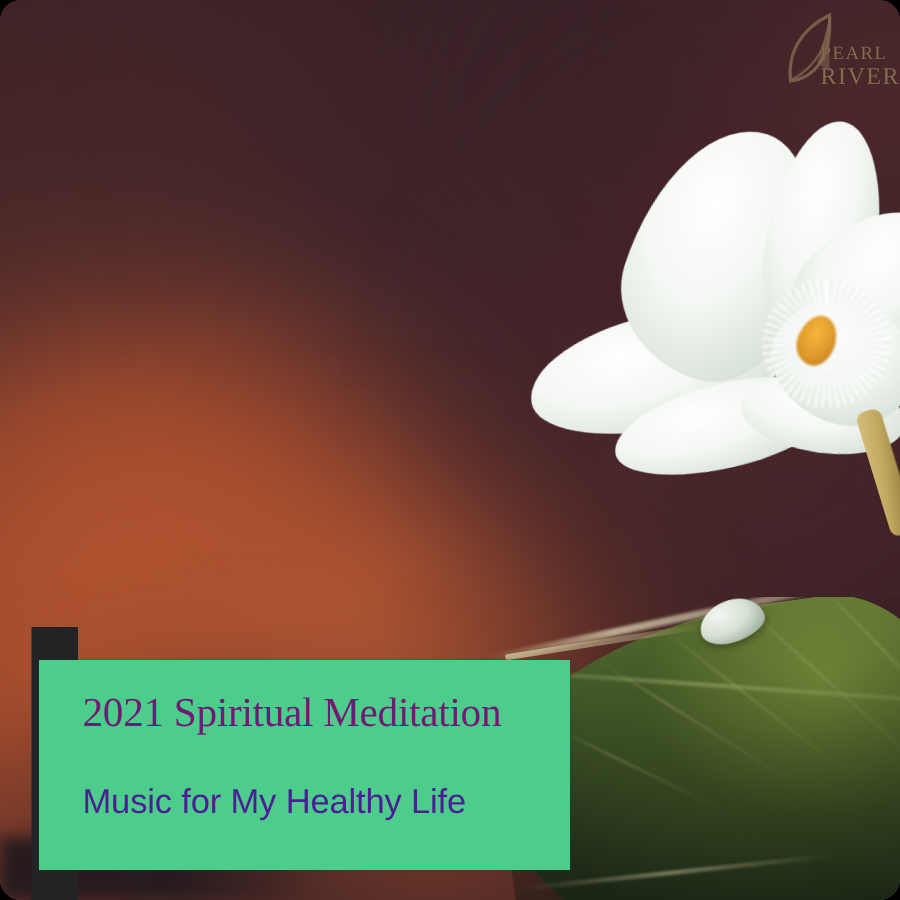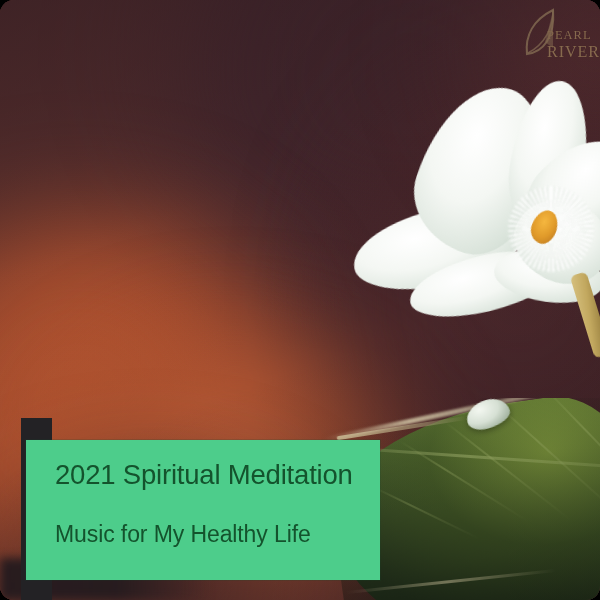--- a/index.html
+++ b/index.html
@@ -208,29 +208,30 @@
   }
   .green-card {
     position: absolute; left: 26px; top: 440px; width: 354px; height: 140px;
     background: #4dcd8b;
     box-shadow: 0 0 0 1px rgba(20,70,46,0.18);
   }
   .card-title {
     position: absolute; left: 29px; top: 19px;
     font-size: 27.5px;
     font-weight: 400;
-    color: #14532d;
+    color: #701a75;
     letter-spacing: -0.2px;
     white-space: nowrap;
+    font-family: Liberation Serif, serif;
   }
   .card-subtitle {
     position: absolute; left: 29px; top: 81px;
     font-size: 23px;
     font-weight: 400;
-    color: #14532d;
+    color: #4c1d95;
     letter-spacing: -0.1px;
     white-space: nowrap;
   }
 </style>
 </head>
 <body>
 
 <div id="cover">
 
   <div class="bg-base"></div>

